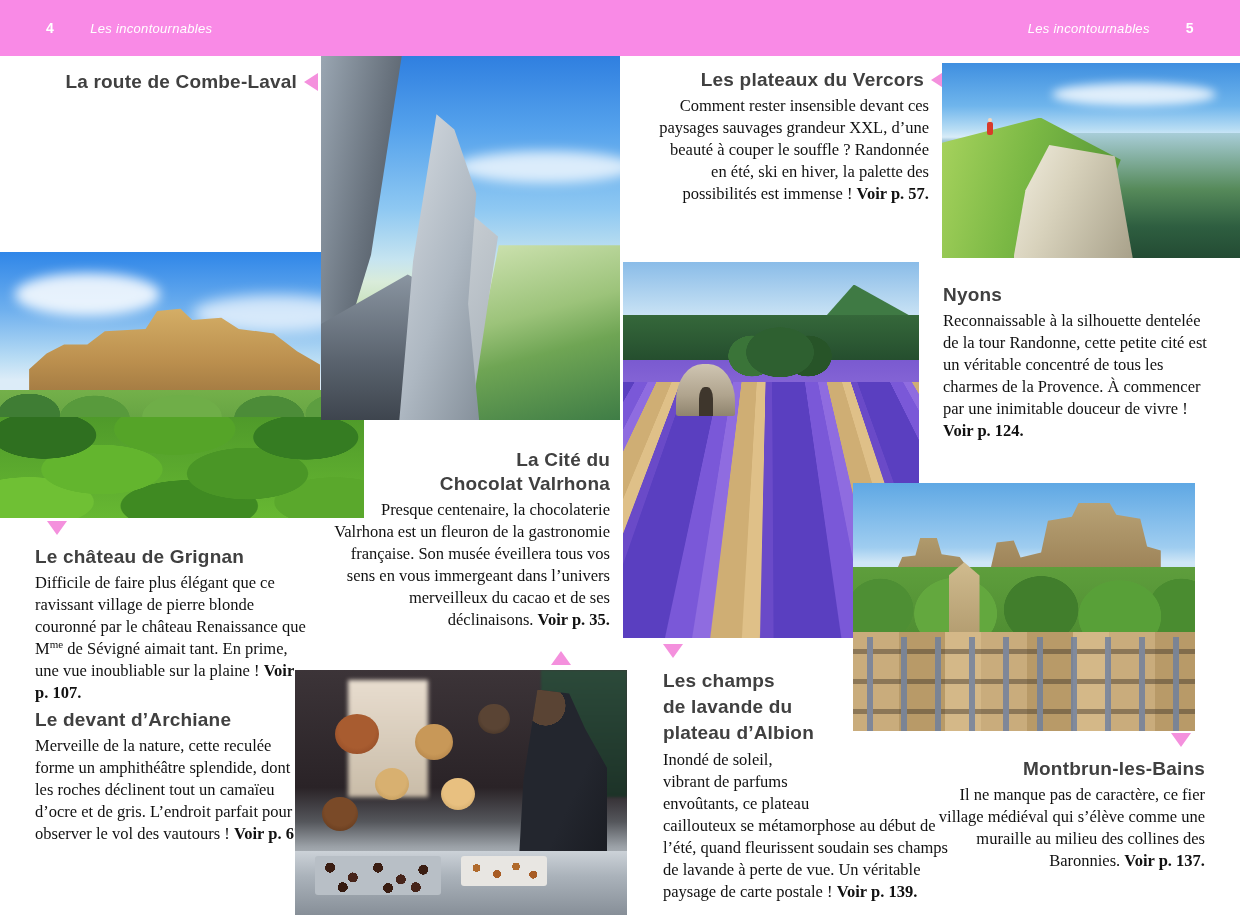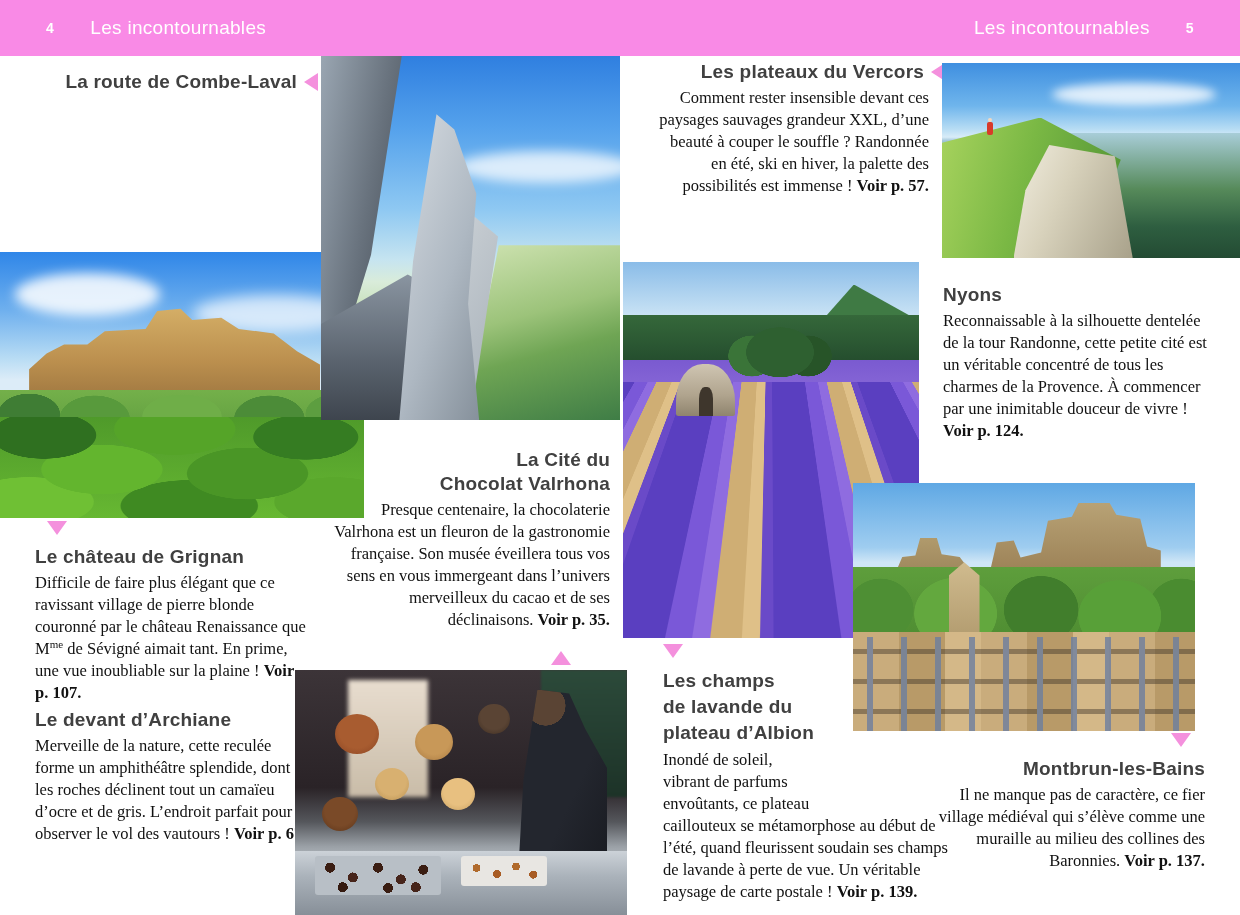--- a/index.html
+++ b/index.html
@@ -13,21 +13,21 @@
   .header-bar {
     position:absolute; left:0; top:0; width:1240px; height:56px;
     background:#f98ae6; color:#fff;
     font-family:"Liberation Sans", sans-serif;
     display:flex; align-items:center;
   }
   .header-left, .header-right { position:absolute; top:0; height:56px; display:flex; align-items:center; gap:36px; }
   .header-left { left:46px; }
   .header-right { right:46px; }
   .pagenum { font-size:14px; font-weight:700; letter-spacing:.5px; }
-  .header-title { font-size:19px; font-weight:500; letter-spacing:.3px; }
+  .header-title { font-size:13px; font-weight:500; letter-spacing:.3px;font-style:italic; }
   
   .block { position:absolute; }
   .block h2 {
     font-family:"Liberation Sans", sans-serif; font-weight:700;
     font-size:19px; line-height:24px; color:#404040; letter-spacing:.2px;
   }
   .block p { font-size:16.5px; line-height:22px; margin-top:3px; }
   .block p b { font-weight:700; }
   .align-r { text-align:right; }
   .align-l { text-align:left; }
@@ -238,21 +238,21 @@
     <div class="ab choc-tray2"></div>
   </div>
 
   <div class="block align-r" style="left:28px; top:70px; width:290px;">
     <div class="h-row end">
       <h2>La route de Combe-Laval</h2>
       <span class="tri tri-left"></span>
     </div>
   </div>
 
-  <div class="block align-r" style="left:655px; top:60px; width:290px;">
+  <div class="block align-r" style="left:655px; top:68px; width:290px;">
     <div class="h-row end">
       <h2>Les plateaux du Vercors</h2>
       <span class="tri tri-left"></span>
     </div>
     <p style="padding-right:16px;"><span>Comment rester insensible devant ces paysages sauvages grandeur XXL, d’une beauté à couper le souffle ? Randonnée en été, ski en hiver, la palette des possibilités est immense ! </span><b>Voir p. 57.</b></p>
   </div>
 
   <div class="block align-l" style="left:943px; top:283px; width:272px;">
     <h2>Nyons</h2>
     <p><span>Reconnaissable à la silhouette dentelée de la tour Randonne, cette petite cité est un véritable concentré de tous les charmes de la Provence. À commencer par une inimitable douceur de vivre ! </span><b>Voir p. 124.</b></p>

